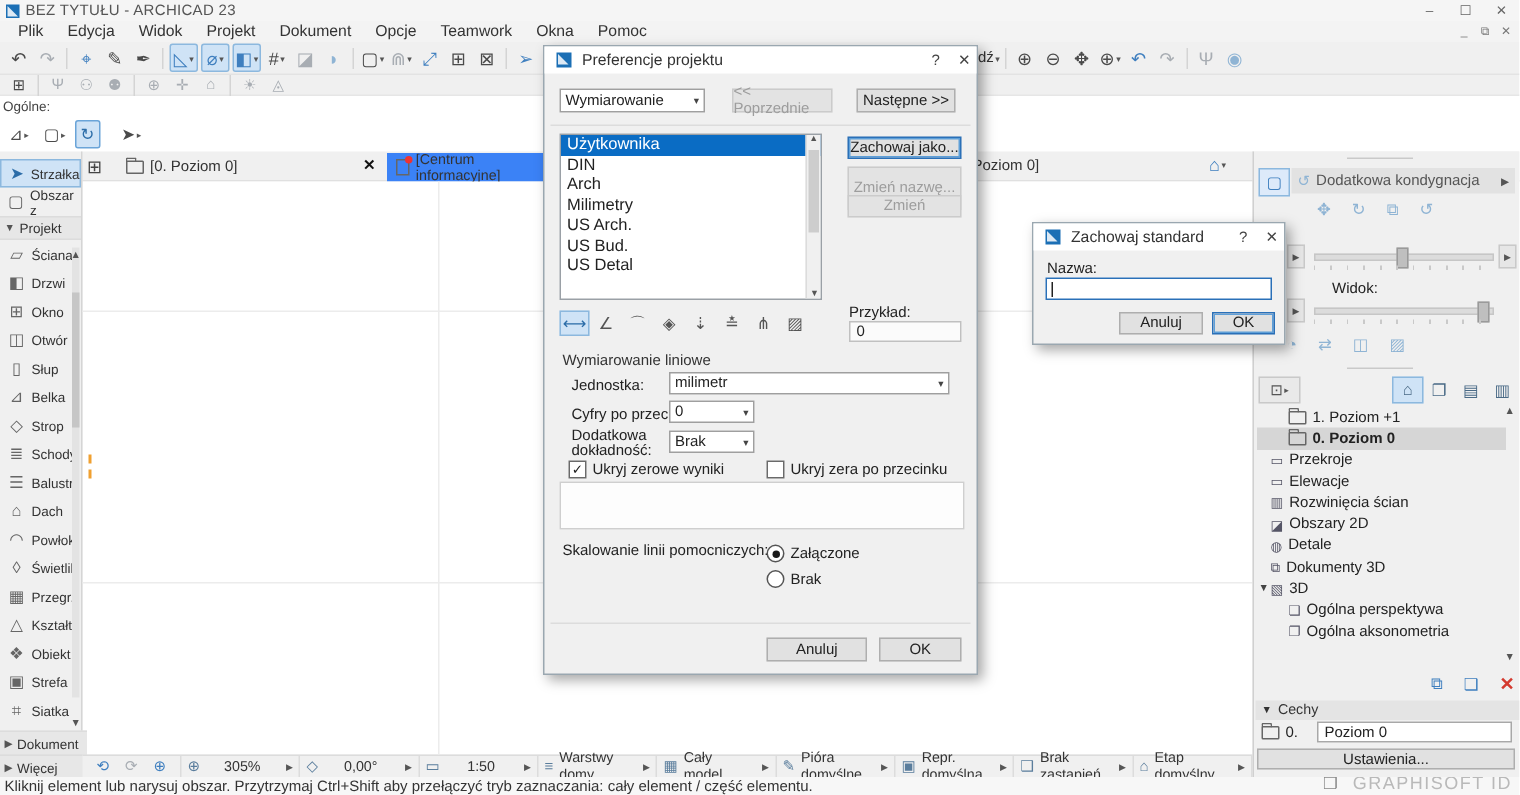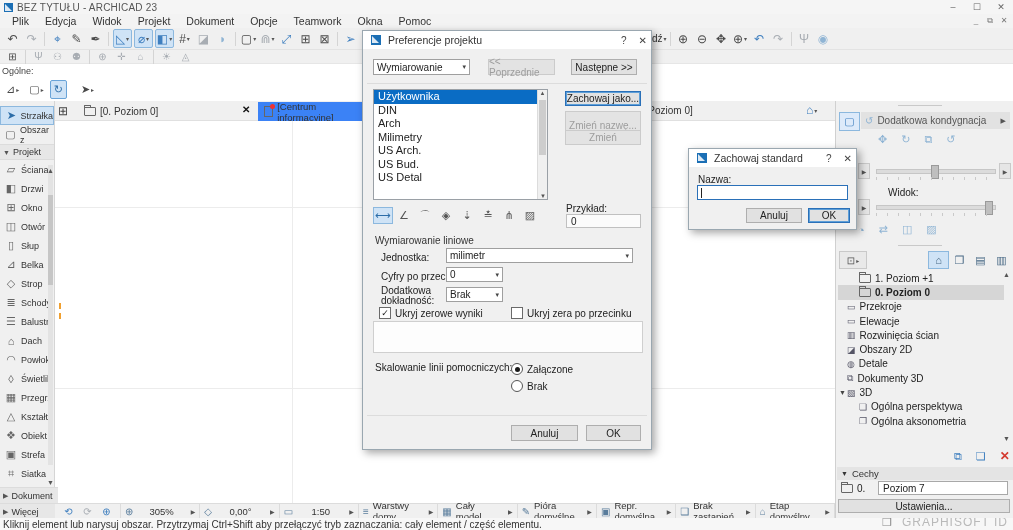--- a/index.html
+++ b/index.html
@@ -545,21 +545,21 @@
   </div>
 
   <div class="cechy-head" style="top:366px">
     <span style="font-size:7px;margin-right:4px">▼</span>
     <span>Cechy</span>
   </div>
   <div class="flexr" style="position:absolute;left:5px;top:382px">
     <span class="mini-folder"></span>
     <span style="font-size:10px">0.</span>
   </div>
-  <div class="field" style="left:42px;top:380px;width:130px;height:14px">Poziom 7</div>
+  <div class="field" style="left:42px;top:380px;width:130px;height:14px">Poziom 0</div>
   <div class="btn" style="position:absolute;left:2px;top:398px;width:172px;height:14px">Ustawienia...</div>
 <span class="nav-tab on" style="left: 92px; top: 150px;">⌂</span>
     <span class="nav-tab" style="left: 113px; top: 150px;">❐</span>
     <span class="nav-tab" style="left: 134px; top: 150px;">▤</span>
     <span class="nav-tab" style="left: 155px; top: 150px;">▥</span>
   </div>
 
 <div class="abs dlg pref">
   <div class="dlg-title">
     <span class="app-logo"></span>

